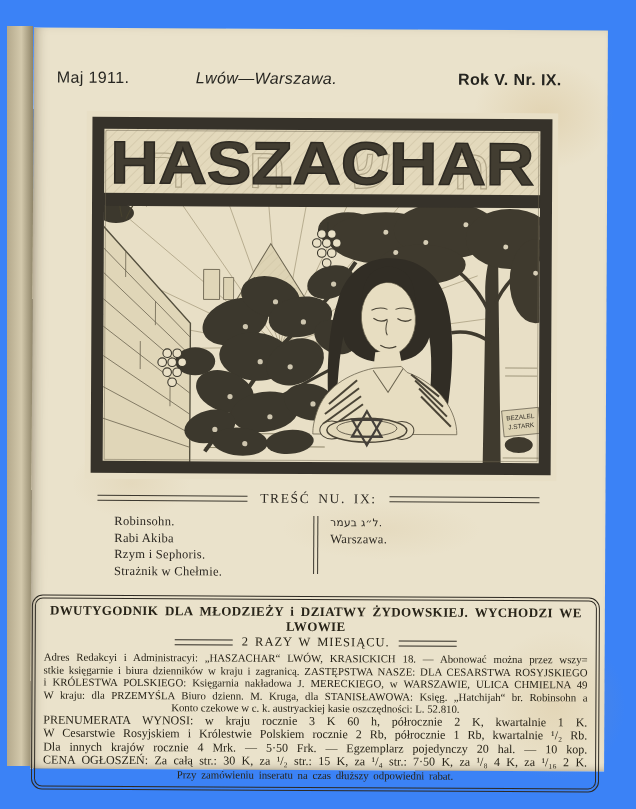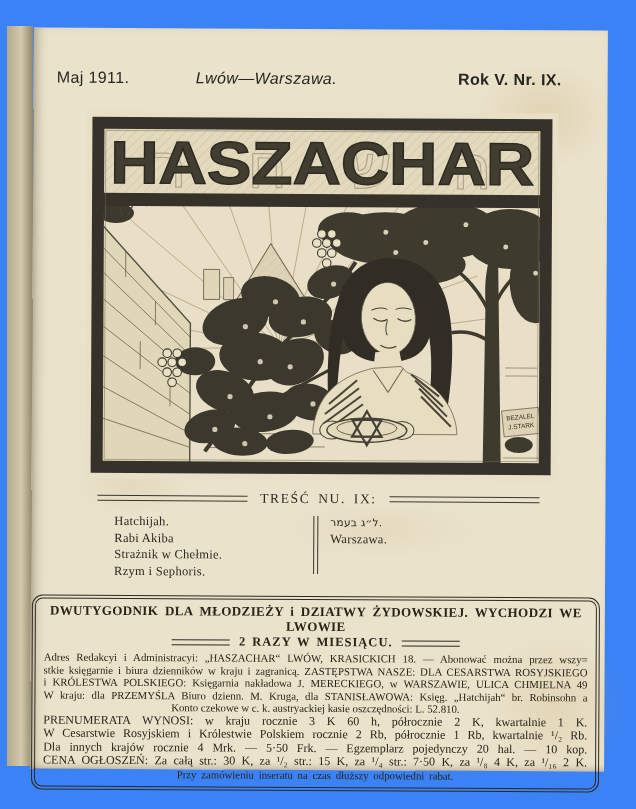--- a/index.html
+++ b/index.html
@@ -33,21 +33,21 @@
   .c-div{width:3px;height:58px;border-left:1px solid #3b372e;border-right:1px solid #3b372e;margin-top:2px;}
   .c-right{margin-left:12px;font-size:12.5px;line-height:16.5px;letter-spacing:.3px;}
   .hebrew{font-family:"DejaVu Sans",sans-serif;font-size:10.5px;line-height:16.5px;}
 
   .infobox-outer{position:absolute;left:1px;top:567px;width:568px;border:1.6px solid #2e2a23;
                  border-radius:11px;padding:2px;box-sizing:border-box;}
   .infobox{border:1.2px solid #2e2a23;border-radius:8px;padding:4px 8px 5px;color:#282419;}
   .ib-t1{text-align:center;font-weight:bold;font-size:13px;line-height:15px;letter-spacing:.4px;word-spacing:3px;}
   .ib-t2row{display:flex;align-items:center;justify-content:center;gap:9px;margin:1px 0 2px;}
   .rule2s{width:58px;height:4px;border-top:1px solid #2e2a23;border-bottom:1px solid #2e2a23;}
-  .ib-t2{font-weight:bold;font-size:12.5px;letter-spacing:1px;word-spacing:2px;white-space:nowrap;}
+  .ib-t2{font-weight:normal;font-size:12.5px;letter-spacing:1px;word-spacing:2px;white-space:nowrap;}
   .addr{font-size:10.8px;line-height:12.5px;text-align:justify;text-align-last:justify;}
   .addr.center{text-align:center;text-align-last:center;}
   .pren{font-size:12px;line-height:13.6px;text-align:justify;text-align-last:justify;}
   .ib-foot{font-size:10.8px;line-height:13px;text-align:center;word-spacing:2px;}
 </style>
 </head>
 <body>
 
 <div class="stage">
   <div class="facing-page"></div>
@@ -281,24 +281,24 @@
     </div>
 
     <div class="contents">
       <div class="c-head">
         <span class="rule2"></span>
         <span class="c-title">TREŚĆ NU. IX:</span>
         <span class="rule2"></span>
       </div>
       <div class="c-cols">
         <div class="c-left">
-          <div>Hatchijah.</div>
+          <div>Robinsohn.</div>
           <div>Rabi Akiba</div>
+          <div>Rzym i Sephoris.</div>
           <div>Strażnik w Chełmie.</div>
-          <div>Rzym i Sephoris.</div>
         </div>
         <div class="c-div"></div>
         <div class="c-right">
           <div class="hebrew">ל״ג בעמר.</div>
           <div>Warszawa.</div>
         </div>
       </div>
     </div>
 
     <div class="infobox-outer">

